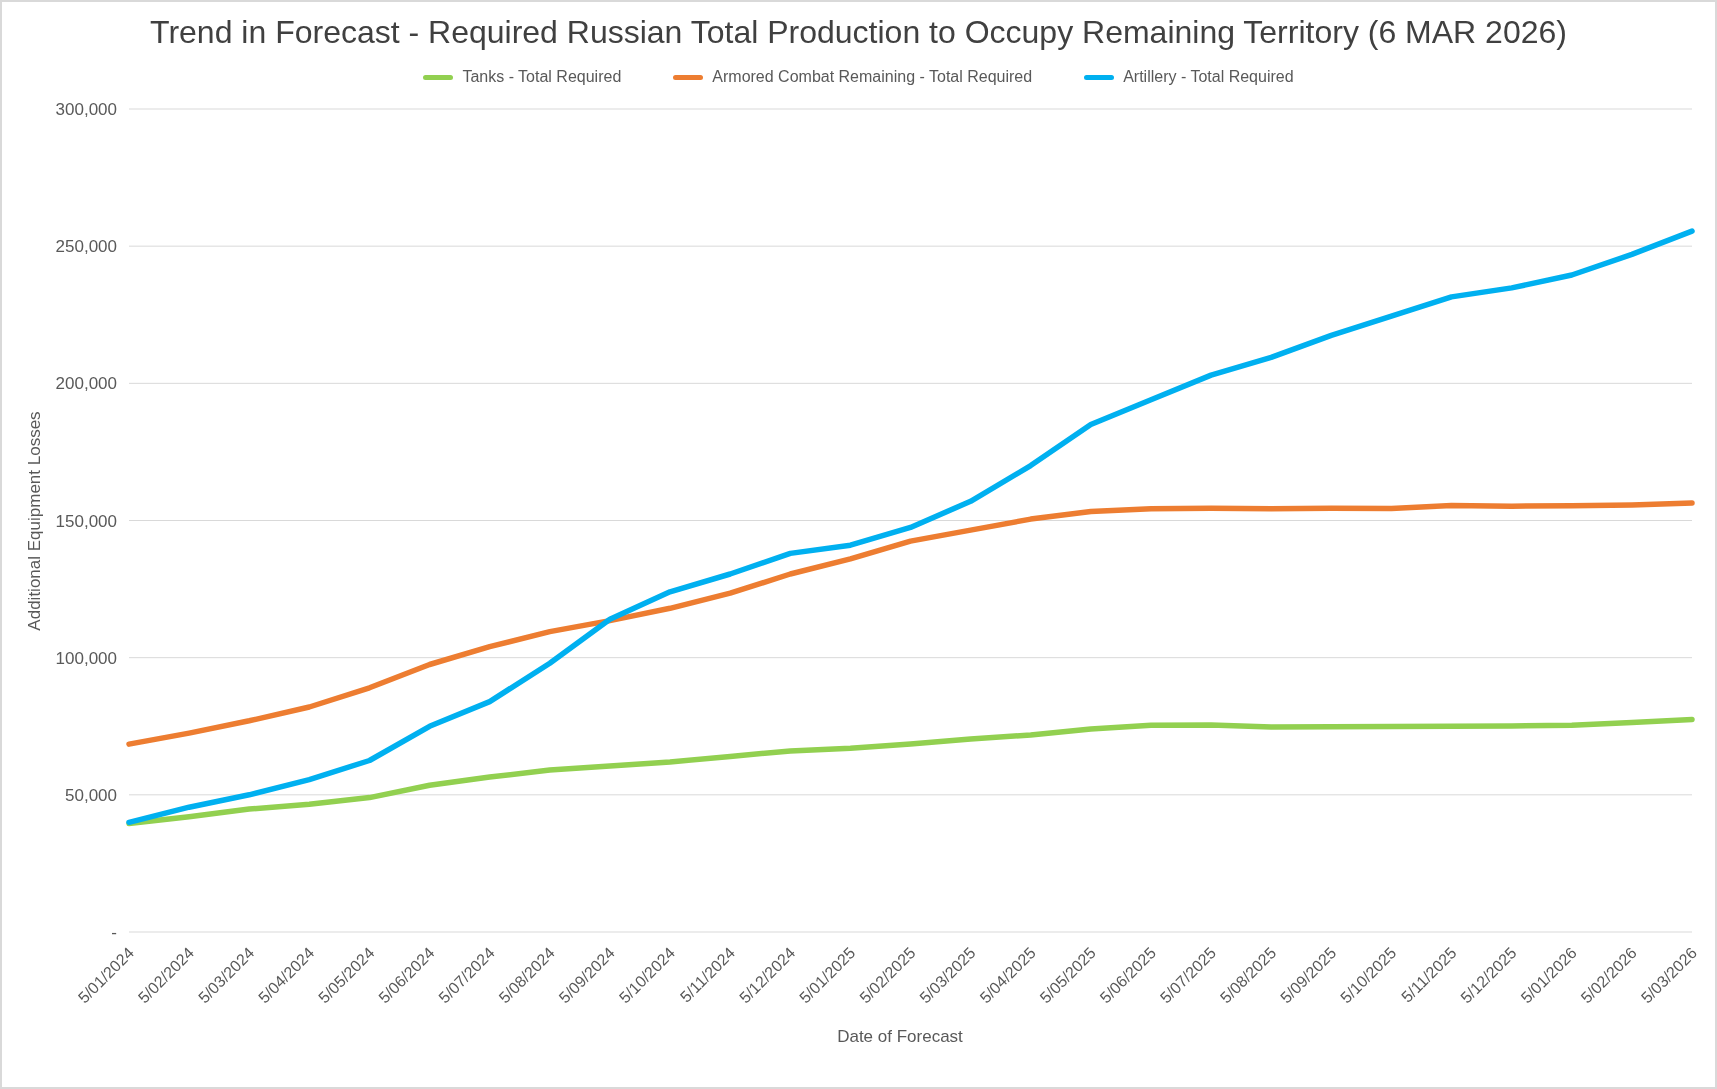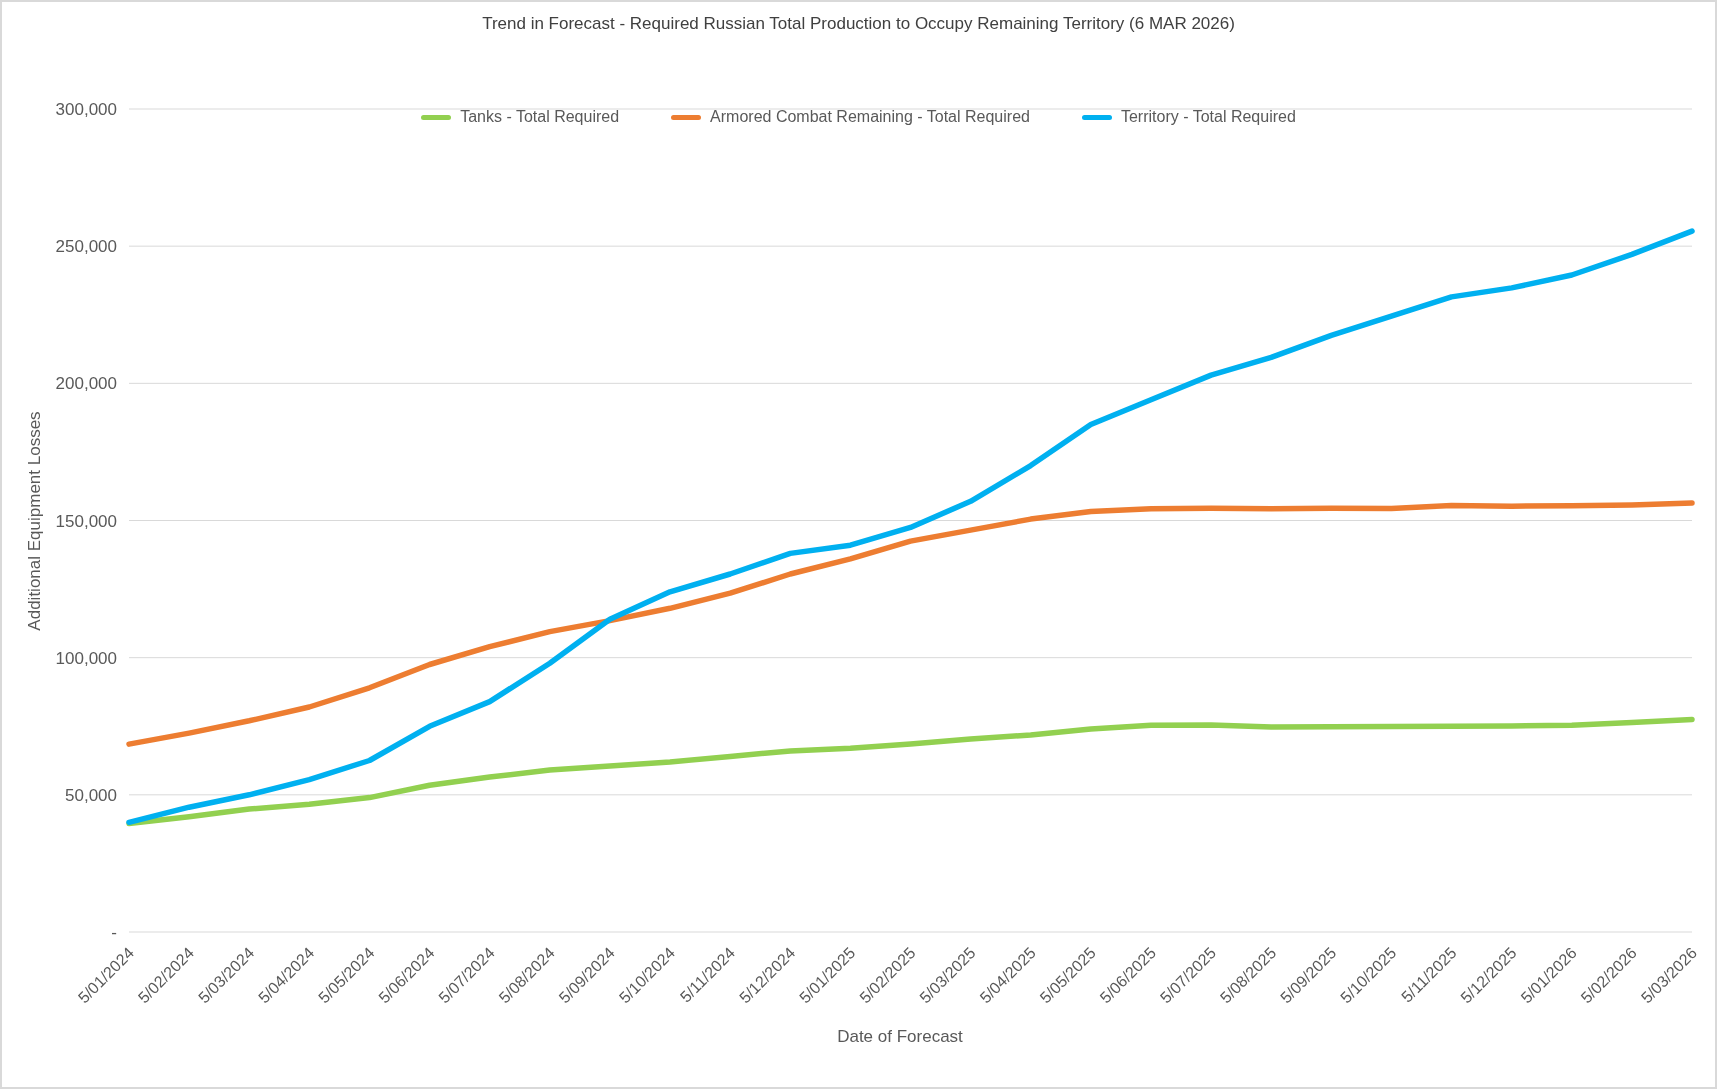--- a/index.html
+++ b/index.html
@@ -7,27 +7,27 @@
     position:relative;
     width:1713px;height:1085px;
     background:#ffffff;
     border:2px solid #d9d9d9;
     overflow:hidden;
     font-family:"Liberation Sans", sans-serif;
   }
   .chart-title{
     position:absolute;left:0;top:12px;width:100%;
     text-align:center;
-    font-size:17px;color:#404040;
+    font-size:32px;color:#404040;
     letter-spacing:0px;
   }
   .legend{
     position:absolute;left:0;top:66px;width:100%;
     display:flex;justify-content:center;align-items:center;gap:52px;
-    font-size:16px;color:#595959;margin-top:40px;
+    font-size:16px;color:#595959;
   }
   .legend-item{display:flex;align-items:center;gap:9px;cursor:default;}
   .legend-swatch{width:30px;height:5px;border-radius:3px;background:#999;}
   svg text{font-family:"Liberation Sans", sans-serif;}
   .ytick{font-size:17px;fill:#595959;}
   .xtick{font-size:16px;fill:#595959;}
   .axis-title{font-size:17px;fill:#595959;}
   .gridline{stroke:#d9d9d9;stroke-width:1;}
   .series{fill:none;stroke-width:5.5;stroke-linecap:round;stroke-linejoin:round;}
 </style>
@@ -42,21 +42,21 @@
     <div class="legend-item">
       <span class="legend-swatch" style="background: rgb(146, 208, 80);"></span>
       <span>Tanks - Total Required</span>
     </div>
     <div class="legend-item">
       <span class="legend-swatch" style="background: rgb(237, 125, 49);"></span>
       <span>Armored Combat Remaining - Total Required</span>
     </div>
     <div class="legend-item">
       <span class="legend-swatch" style="background: rgb(0, 176, 240);"></span>
-      <span>Territory - Total Required</span>
+      <span>Artillery - Total Required</span>
     </div>
   </div>
 
   <svg id="plot" width="1713" height="1085" viewBox="0 0 1713 1085">
     <g id="gridlines">
         <line x1="127" x2="1690" y1="107" y2="107" class="gridline" stroke="#D9D9D9"></line>
         <line x1="127" x2="1690" y1="244.16666666666663" y2="244.16666666666663" class="gridline" stroke="#D9D9D9"></line>
         <line x1="127" x2="1690" y1="381.33333333333337" y2="381.33333333333337" class="gridline" stroke="#D9D9D9"></line>
         <line x1="127" x2="1690" y1="518.5" y2="518.5" class="gridline" stroke="#D9D9D9"></line>
         <line x1="127" x2="1690" y1="655.6666666666667" y2="655.6666666666667" class="gridline" stroke="#D9D9D9"></line>

